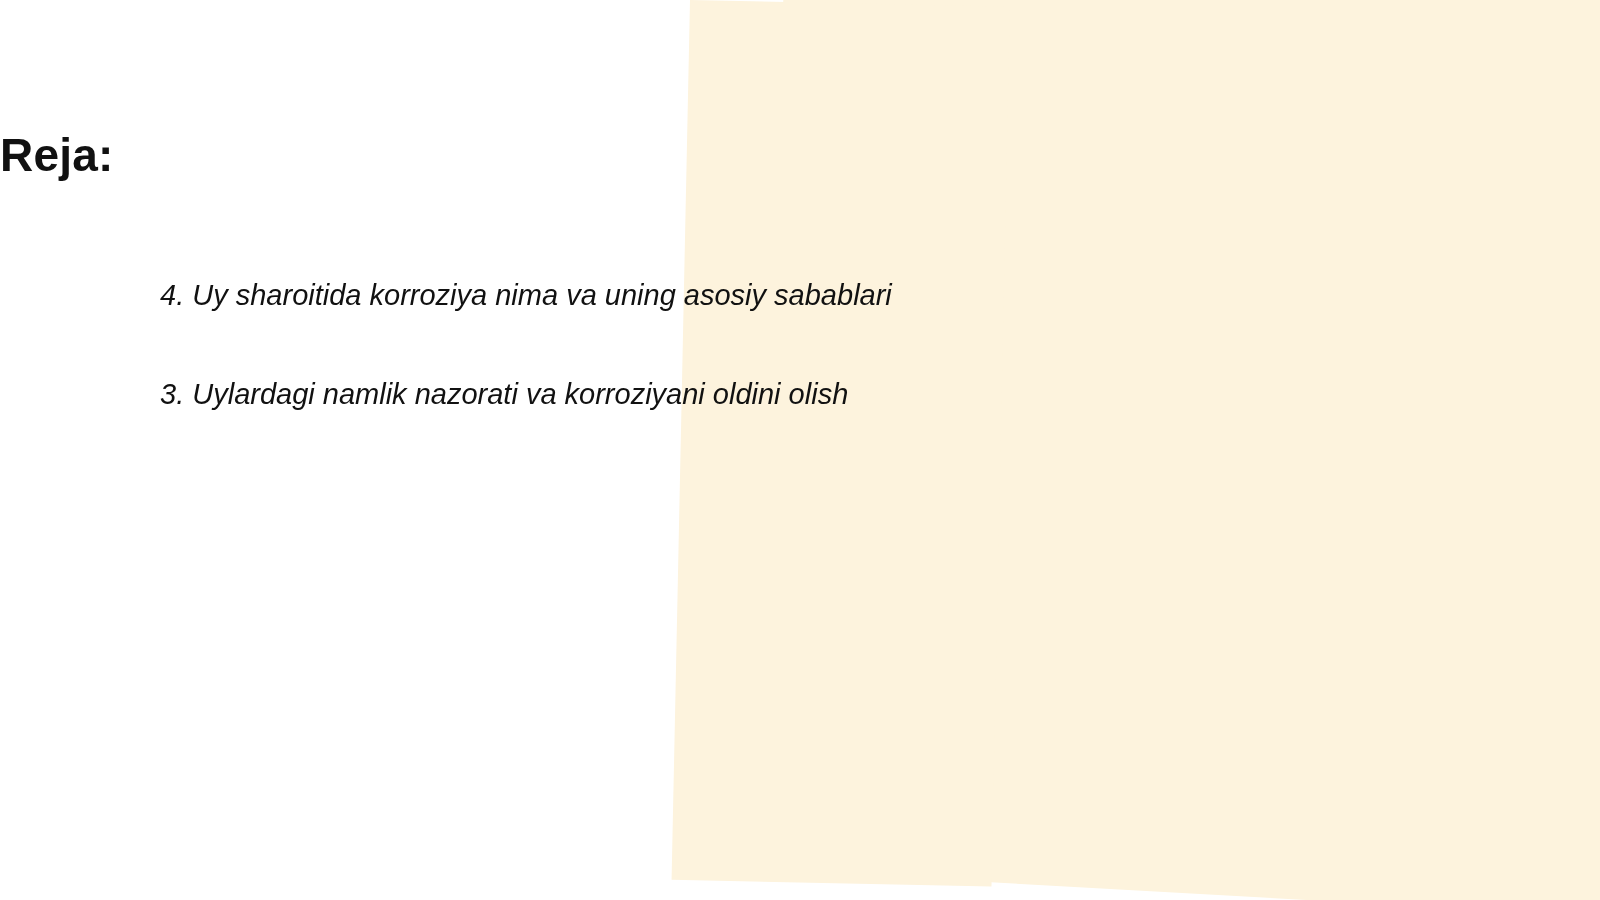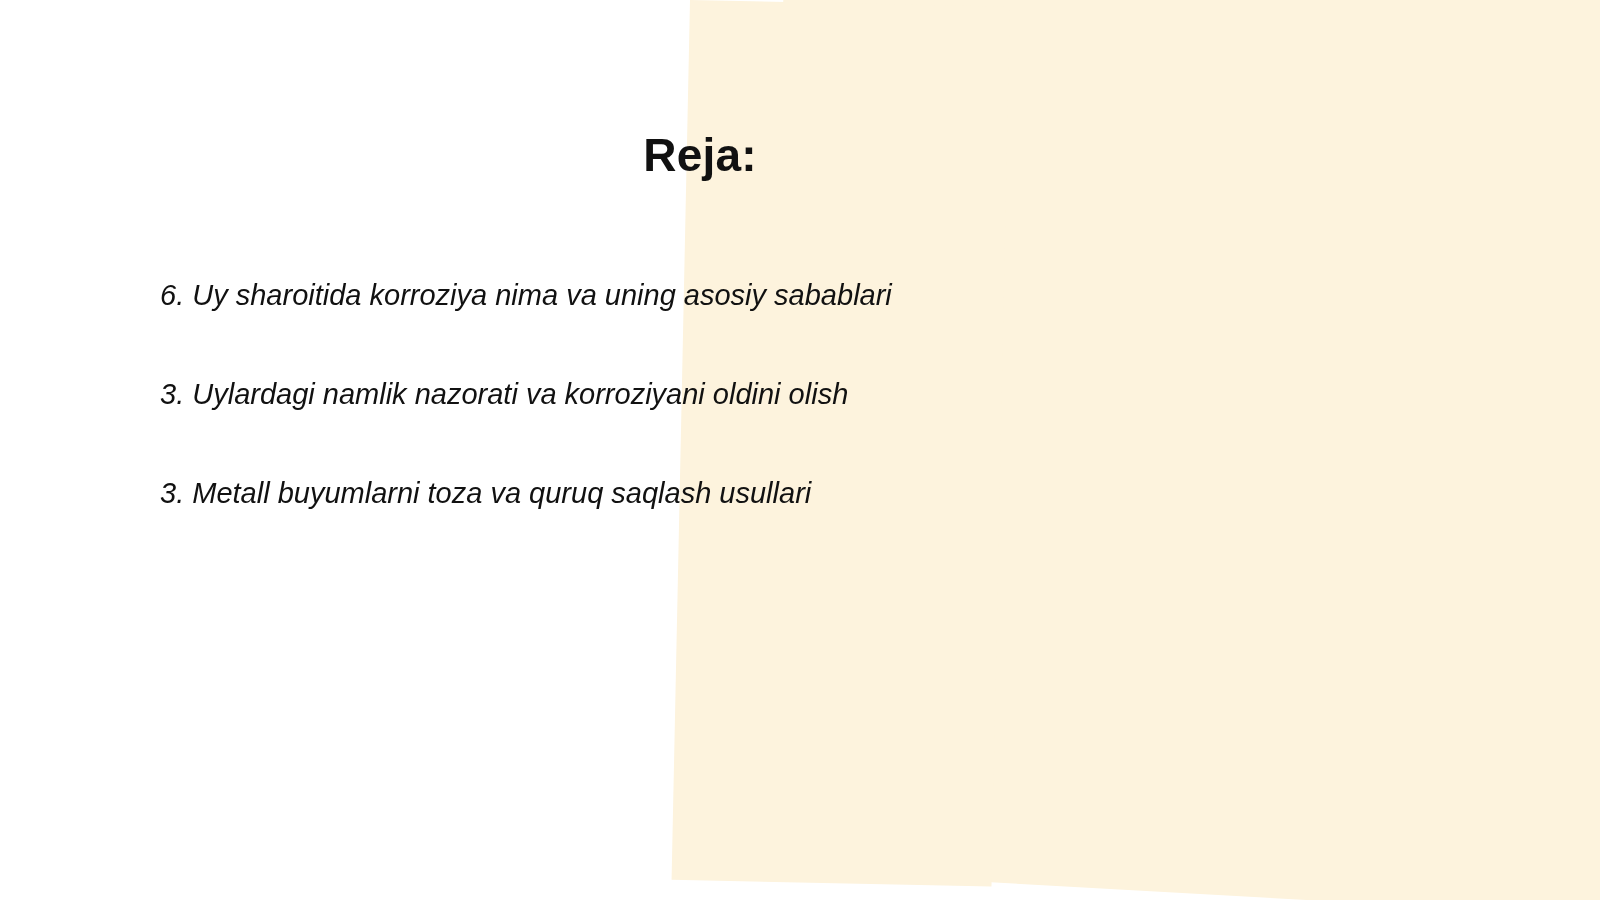--- a/index.html
+++ b/index.html
@@ -47,21 +47,20 @@
     position: relative;
     z-index: 2;
     width: 1600px;
     height: 900px;
   }
   .slide-title {
     position: absolute;
     left: 0;
     top: 128px;
     width: 1400px;
-    text-align: center;
     font-size: 46px;
     font-weight: bold;
     color: #111111;
     letter-spacing: 0.2px;
   }
   .agenda-list {
     position: absolute;
     left: 160px;
     top: 278px;
     width: 1150px;
@@ -84,19 +83,18 @@
 <div class="slide">
 
   <div class="decor-shape"></div>
   <div class="decor-shape-2"></div>
 
   <div class="content">
 
     <div class="slide-title">Reja:</div>
 
     <div class="agenda-list">
-      <div class="agenda-item">6. Uy sharoitida korroziya nima va uning asosiy sabablari</div>
+      <div class="agenda-item">4. Uy sharoitida korroziya nima va uning asosiy sabablari</div>
       <div class="agenda-item">3. Uylardagi namlik nazorati va korroziyani oldini olish</div>
-      <div class="agenda-item">3. Metall buyumlarni toza va quruq saqlash usullari</div>
     </div>
 
   </div>
 </div>
 
 </body></html>

